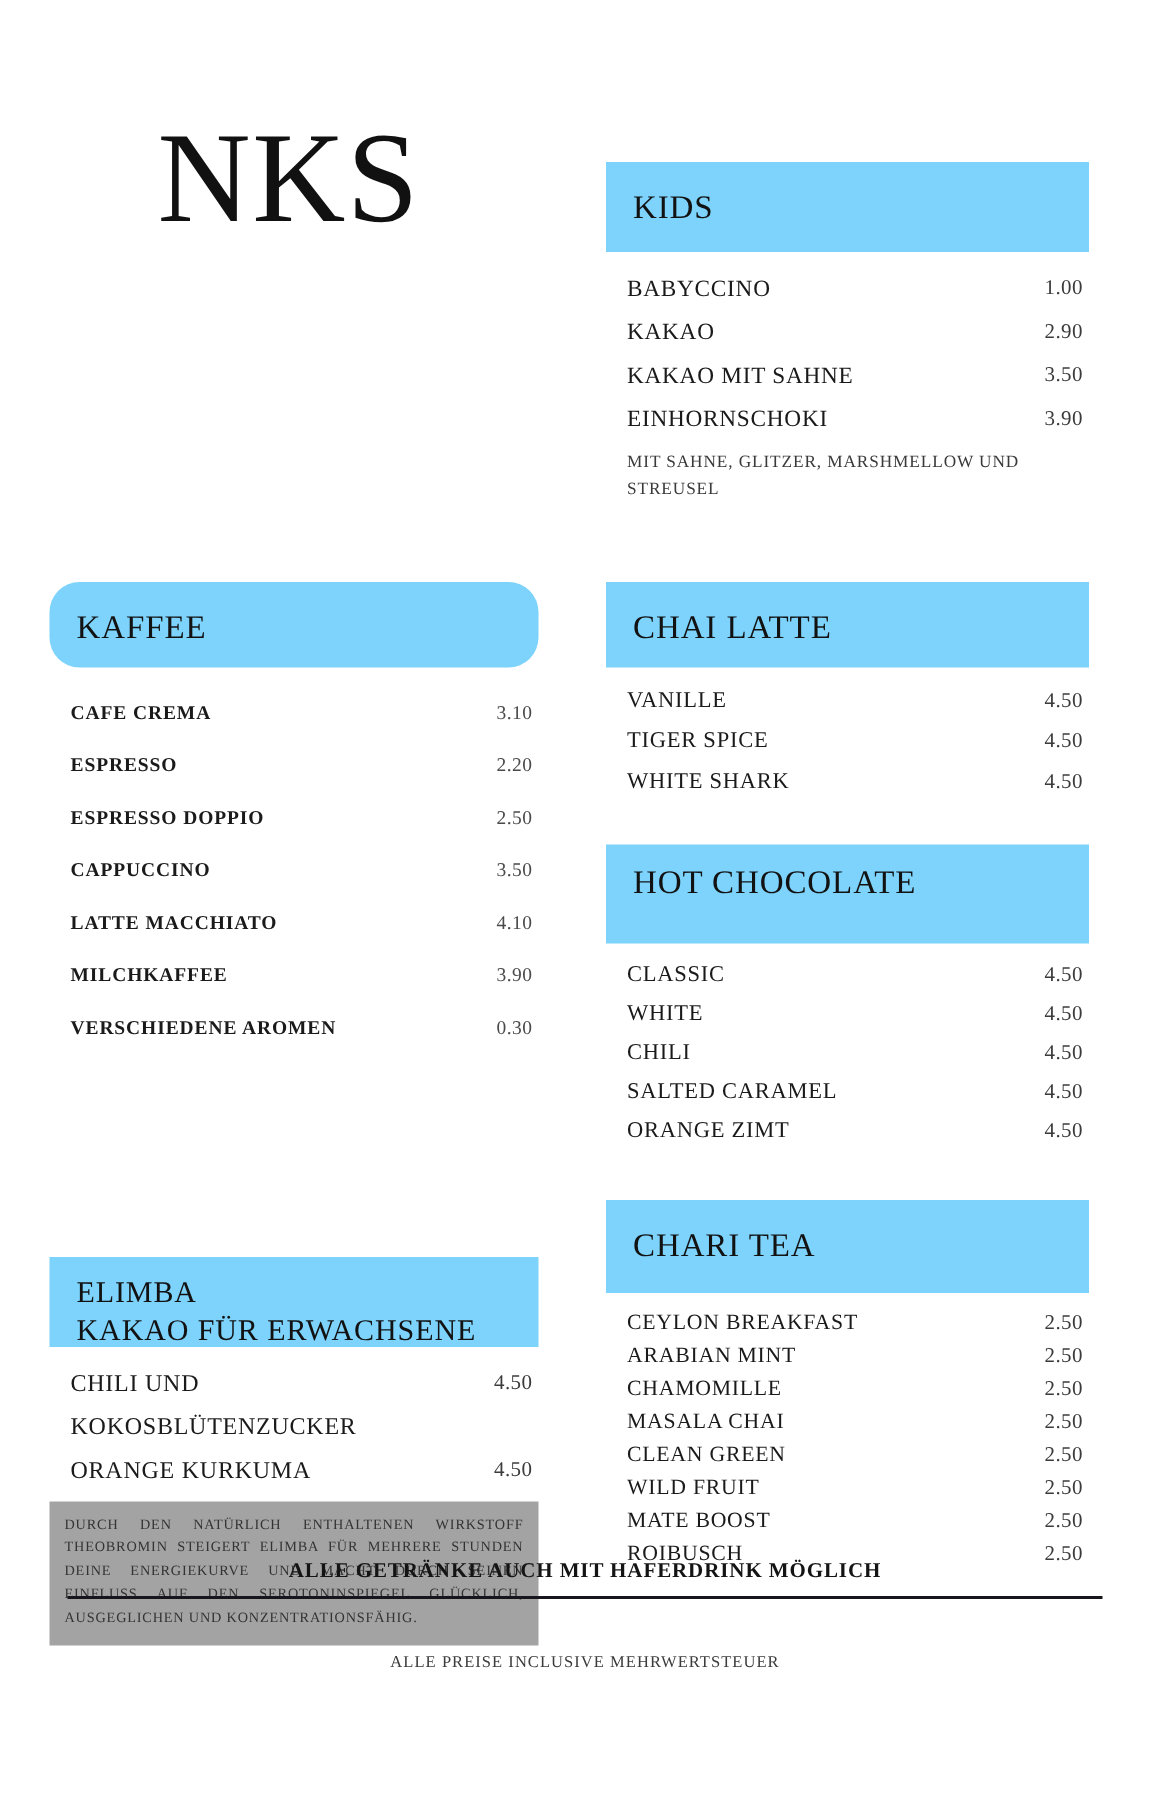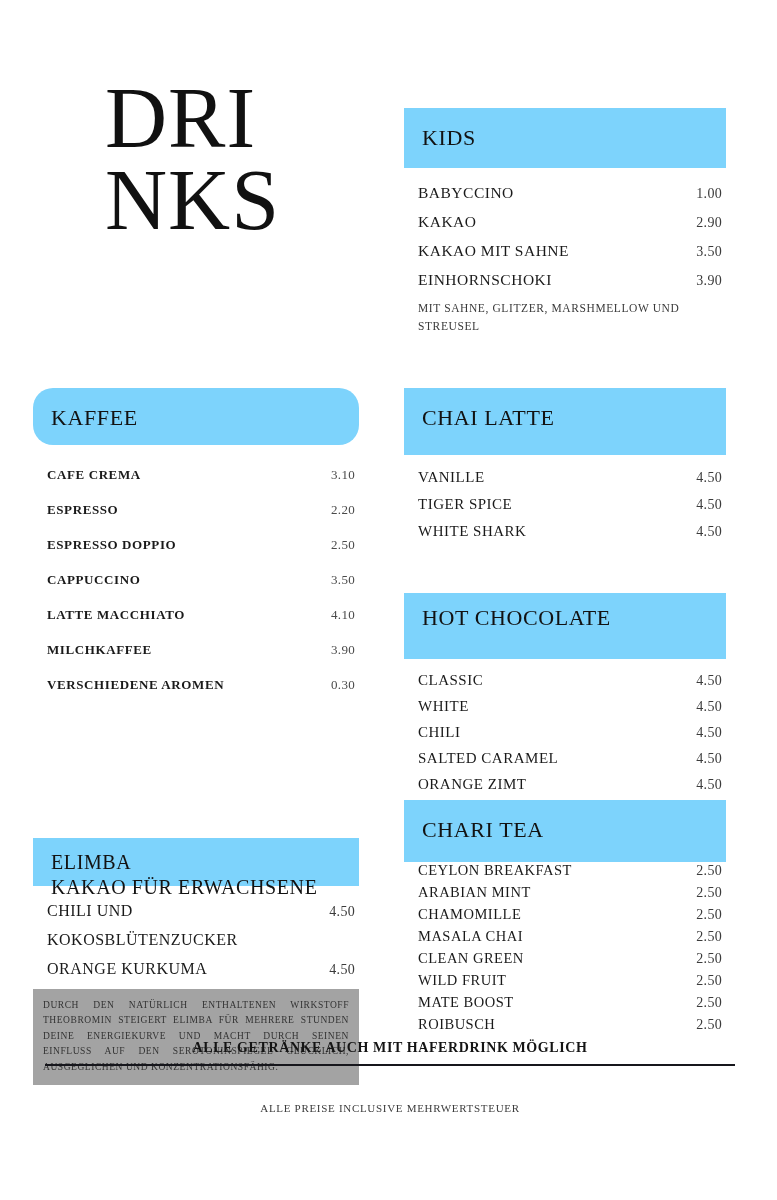--- a/index.html
+++ b/index.html
@@ -75,21 +75,21 @@
     margin-top: 3px;
   }
 
   
   .items {
     padding: 0 4px 0 14px;
     box-sizing: border-box;
   }
   .row {
     display: flex;
-    align-items: flex-end;
+    align-items: center;
     justify-content: space-between;
   }
   .row .name {
     font-size: 15px;
     letter-spacing: 0.5px;
     color: #1a1a1a;
     white-space: nowrap;
   }
   .row .price {
     font-size: 14px;
@@ -127,21 +127,21 @@
 
   
   .chai-list { padding-top: 14px; }
   .chai-list .row { margin-bottom: 10px; }
 
   
   .hc-list { padding-top: 13px; }
   .hc-list .row { margin-bottom: 9px; }
 
   
-  .tea-list { }
+  .tea-list { padding-top: 12px; }
   .tea-list .row { margin-bottom: 5px; }
   .tea-list .row .name { font-size: 14.5px; }
 
   
   .elimba-list { padding-top: 16px; }
   .elimba-list .row { margin-bottom: 11px; }
   .elimba-list .row .name { font-size: 16px; }
   .elimba-note {
     background: #a3a3a3;
     padding: 9px 10px 10px 10px;
@@ -179,21 +179,20 @@
     letter-spacing: 0.7px;
     color: #3c3c3c;
   }
 </style>
 </head>
 <body>
 
 <div class="page">
 
   <div class="title-block">
-    <div class="title-line">DRI</div>
     <div class="title-line">NKS</div>
   </div>
 
   <div class="col-left">
 
     <div style="position:absolute; left:0; top:388px; width:326px;">
       <div class="band" style="height:57px;border-radius:20px;">
         <div class="band-title">KAFFEE</div>
       </div>
       <div class="items kaffee-list">
@@ -222,21 +221,21 @@
           <span class="price">3.90</span>
         </div>
         <div class="row">
           <span class="name">VERSCHIEDENE AROMEN</span>
           <span class="price">0.30</span>
         </div>
       </div>
     </div>
 
     <div style="position:absolute; left:0; top:838px; width:326px;">
-      <div class="band" style="height:48px; padding-top:12px;">
+      <div class="band" style="height:60px; padding-top:12px;">
         <div class="band-title small">ELIMBA</div>
         <div class="band-title small">KAKAO FÜR ERWACHSENE</div>
       </div>
       <div class="items elimba-list">
         <div class="row">
           <span class="name">CHILI UND</span>
           <span class="price">4.50</span>
         </div>
         <div class="row">
           <span class="name">KOKOSBLÜTENZUCKER</span>
@@ -273,40 +272,40 @@
         </div>
         <div class="row">
           <span class="name">EINHORNSCHOKI</span>
           <span class="price">3.90</span>
         </div>
         <div class="kids-note" style="margin-top:0;">MIT SAHNE, GLITZER, MARSHMELLOW UND STREUSEL</div>
       </div>
     </div>
 
     <div style="position:absolute; left:0; top:388px; width:322px;">
-      <div class="band" style="height:67px;">
+      <div class="band" style="height:57px;">
         <div class="band-title">CHAI LATTE</div>
       </div>
       <div class="items chai-list">
         <div class="row">
           <span class="name">VANILLE</span>
           <span class="price">4.50</span>
         </div>
         <div class="row">
           <span class="name">TIGER SPICE</span>
           <span class="price">4.50</span>
         </div>
         <div class="row">
           <span class="name">WHITE SHARK</span>
           <span class="price">4.50</span>
         </div>
       </div>
     </div>
 
-    <div style="position:absolute; left:0; top:593px; width:322px;">
+    <div style="position:absolute; left:0; top:563px; width:322px;">
       <div class="band" style="height:66px; padding-top:11px;">
         <div class="band-title">HOT CHOCOLATE</div>
       </div>
       <div class="items hc-list">
         <div class="row">
           <span class="name">CLASSIC</span>
           <span class="price">4.50</span>
         </div>
         <div class="row">
           <span class="name">WHITE</span>

